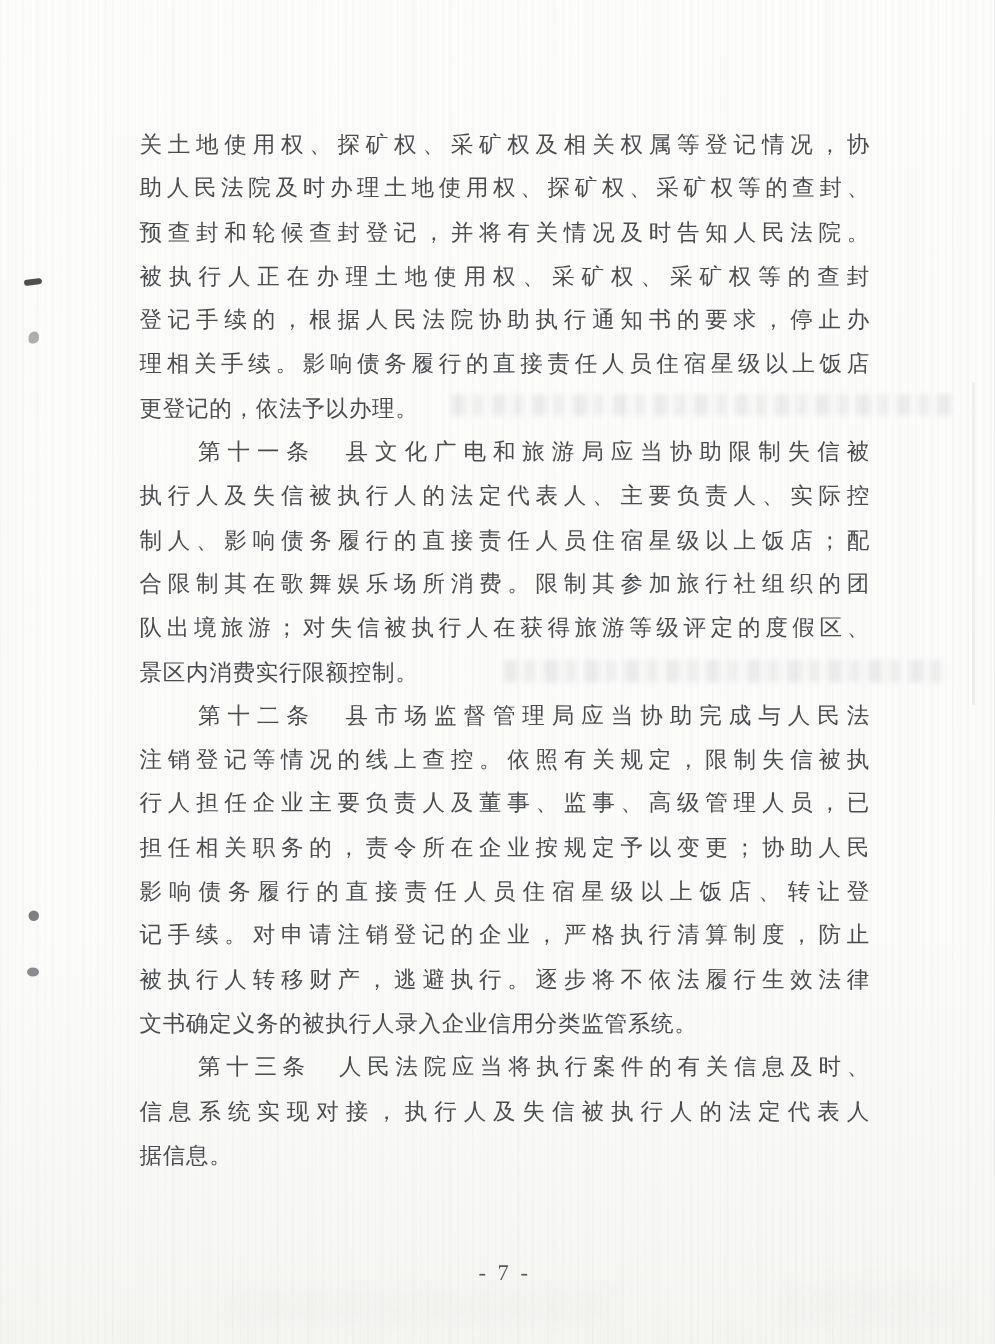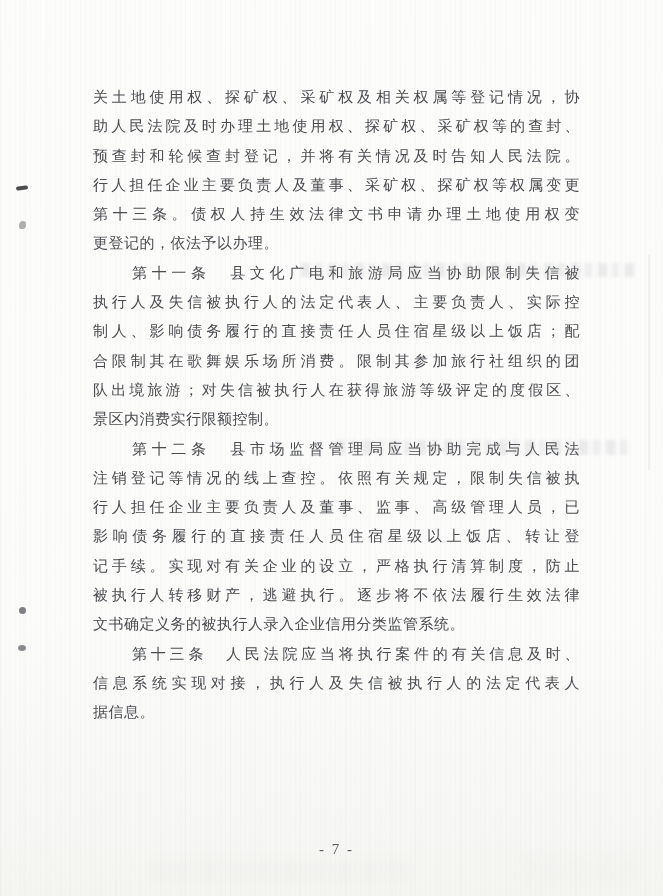--- a/index.html
+++ b/index.html
@@ -94,34 +94,36 @@
 </head>
 <body>
 
 <div class="page">
   <div class="texture"></div>
 
   <div class="text-block" id="text-block">
       <div class="line fill">关土地使用权、探矿权、采矿权及相关权属等登记情况，协</div>
       <div class="line fill">助人民法院及时办理土地使用权、探矿权、采矿权等的查封、</div>
       <div class="line fill">预查封和轮候查封登记，并将有关情况及时告知人民法院。</div>
-      <div class="line fill">行人担任企业主要负责人及董事、采矿权、探矿权等权属变更</div>
-      <div class="line fill">第十三条。债权人持生效法律文书申请办理土地使用权变</div>
+      <div class="line fill">被执行人正在办理土地使用权、采矿权、采矿权等的查封</div>
+      <div class="line fill">登记手续的，根据人民法院协助执行通知书的要求，停止办</div>
+      <div class="line fill">理相关手续。影响债务履行的直接责任人员住宿星级以上饭店</div>
       <div class="line">更登记的，依法予以办理。</div>
       <div class="line fill indent">第十一条　县文化广电和旅游局应当协助限制失信被</div>
       <div class="line fill">执行人及失信被执行人的法定代表人、主要负责人、实际控</div>
       <div class="line fill">制人、影响债务履行的直接责任人员住宿星级以上饭店；配</div>
       <div class="line fill">合限制其在歌舞娱乐场所消费。限制其参加旅行社组织的团</div>
       <div class="line fill">队出境旅游；对失信被执行人在获得旅游等级评定的度假区、</div>
       <div class="line">景区内消费实行限额控制。</div>
       <div class="line fill indent">第十二条　县市场监督管理局应当协助完成与人民法</div>
       <div class="line fill">注销登记等情况的线上查控。依照有关规定，限制失信被执</div>
       <div class="line fill">行人担任企业主要负责人及董事、监事、高级管理人员，已</div>
+      <div class="line fill">担任相关职务的，责令所在企业按规定予以变更；协助人民</div>
       <div class="line fill">影响债务履行的直接责任人员住宿星级以上饭店、转让登</div>
-      <div class="line fill">记手续。实现对有关企业的设立，严格执行清算制度，防止</div>
+      <div class="line fill">记手续。对申请注销登记的企业，严格执行清算制度，防止</div>
       <div class="line fill">被执行人转移财产，逃避执行。逐步将不依法履行生效法律</div>
       <div class="line">文书确定义务的被执行人录入企业信用分类监管系统。</div>
       <div class="line fill indent">第十三条　人民法院应当将执行案件的有关信息及时、</div>
       <div class="line fill">信息系统实现对接，执行人及失信被执行人的法定代表人</div>
       <div class="line">据信息。</div>
     </div>
 
   <div class="page-number">- 7 -</div>
 
   <div class="speck speck-1"></div>

